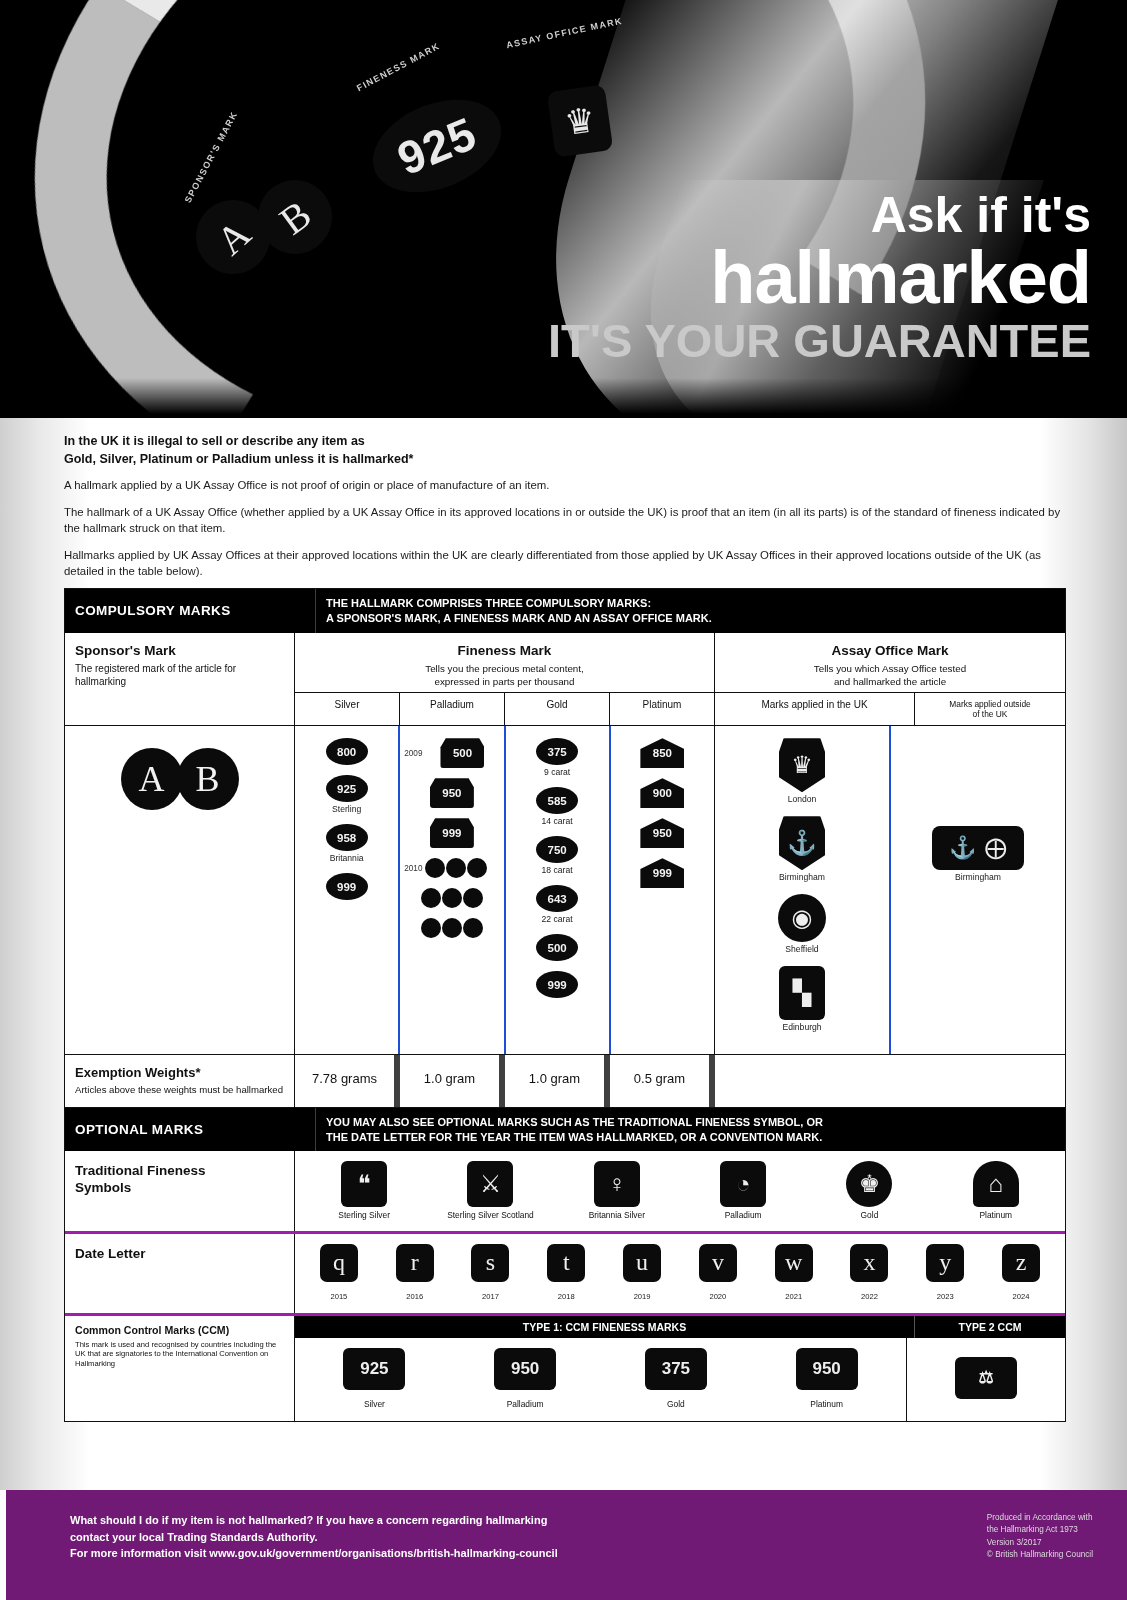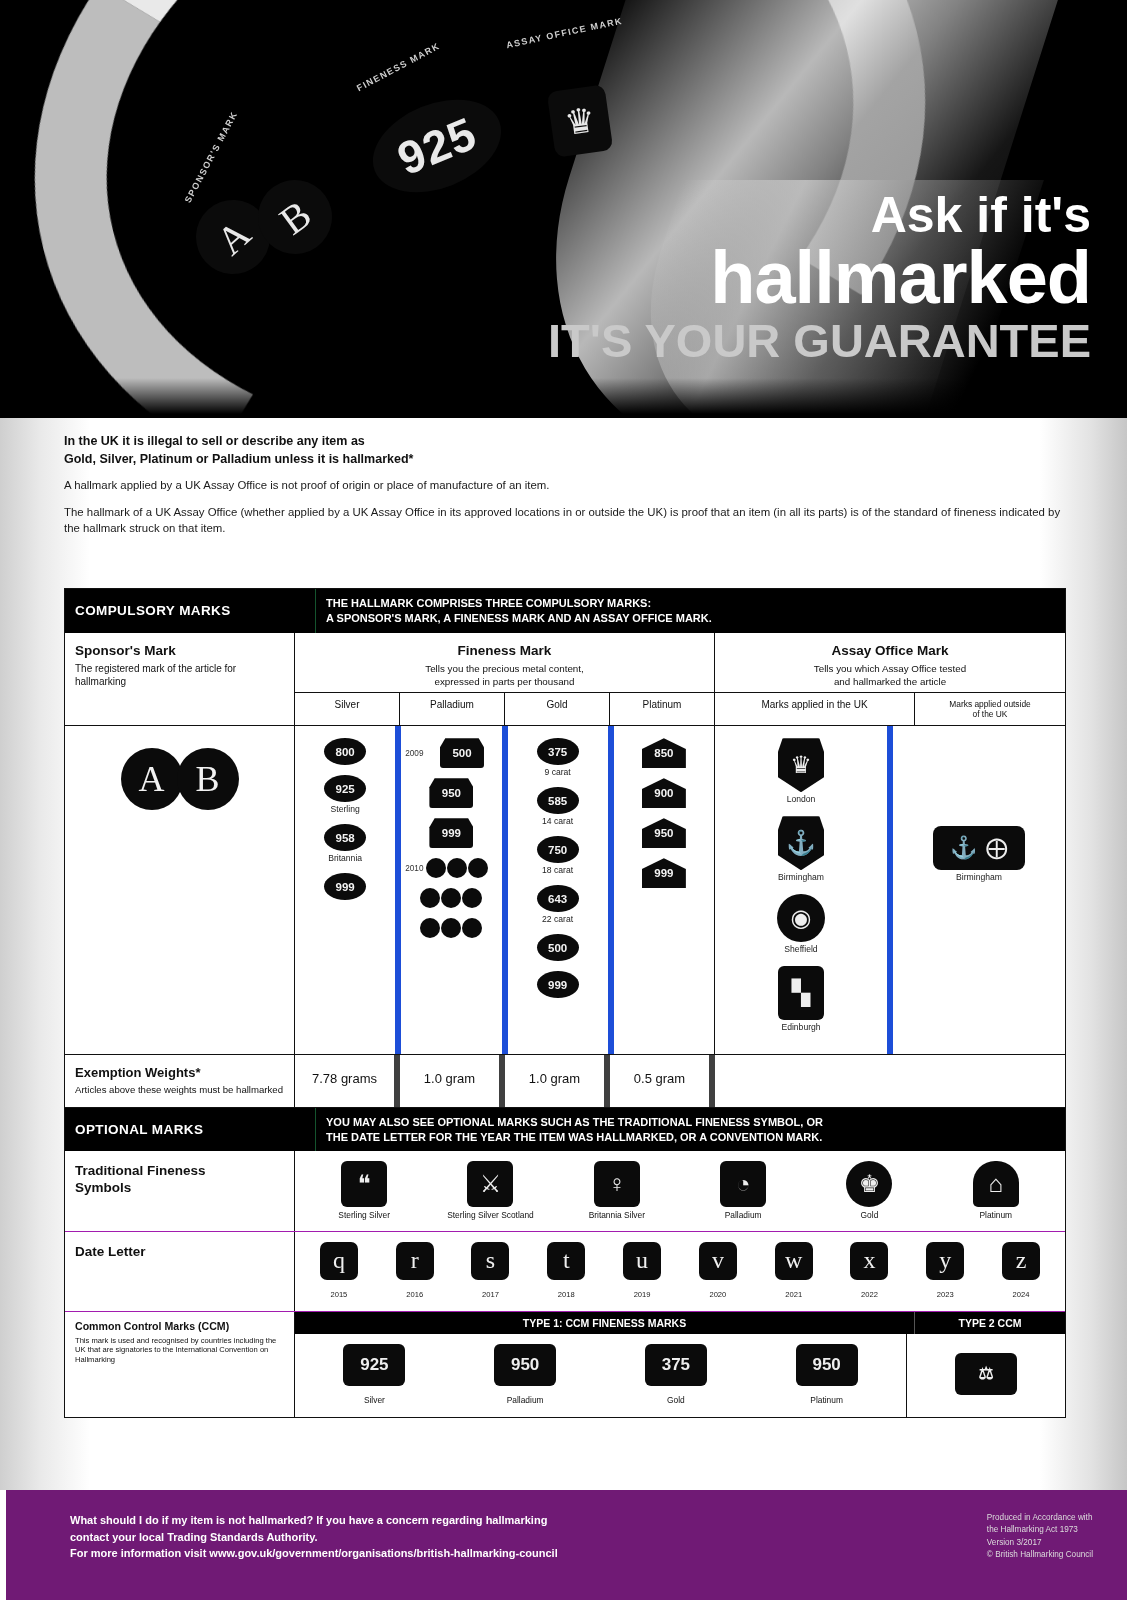--- a/index.html
+++ b/index.html
@@ -114,21 +114,21 @@
   .grp-title h3{margin:0 0 4px;font-size:13.5px;}
   .grp-title p{margin:0;font-size:9.8px;line-height:1.35;}
   .subhdr{display:flex;border-top:1px solid #111;}
   .sub{flex:1;text-align:center;font-size:10px;padding:6px 2px;border-right:1px solid #111;box-sizing:border-box;}
   .sub:last-child{border-right:none;}
   .sub.small{font-size:8.4px;line-height:1.2;}
 
   .marks-row{display:flex;border-bottom:1px solid #111;}
   .mk-sponsor{width:230px;border-right:1px solid #111;box-sizing:border-box;display:flex;align-items:flex-start;justify-content:center;padding-top:22px;}
   .mk-cols{flex:1;display:flex;}
-  .mk-col{flex:1;border-right:6px solid #1d4ed8;box-sizing:border-box;padding:12px 4px 10px;text-align:center;}
+  .mk-col{flex:1;border-right:2px solid #1d4ed8;box-sizing:border-box;padding:12px 4px 10px;text-align:center;}
   .mk-col:last-child{border-right:none;}
   .fine-wrap{width:420px;display:flex;border-right:1px solid #111;box-sizing:border-box;}
   .assay-wrap{flex:1;display:flex;}
   .mk-col.assay-uk{width:calc(100% - 150px);}
   .mk-col.assay-out{width:150px;}
 
   .ab-mark{display:flex;}
   .ab-mark span{
     width:62px;height:62px;border-radius:50%;background:#0b0b0b;color:#f2f2f2;
     display:flex;align-items:center;justify-content:center;font-family:"Liberation Serif",serif;font-size:36px;
@@ -166,21 +166,21 @@
     display:flex;align-items:center;justify-content:center;gap:8px;font-size:22px;}
 
   .exempt{display:flex;border-bottom:1px solid #111;}
   .ex-l{width:230px;border-right:1px solid #111;box-sizing:border-box;padding:10px;}
   .ex-l h3{margin:0 0 4px;font-size:13px;}
   .ex-l p{margin:0;font-size:9.6px;line-height:1.3;}
   .ex-c{flex:1;display:flex;}
   .ex-cell{flex:1;border-right:6px solid #404040;box-sizing:border-box;text-align:center;font-size:13px;padding:16px 4px;}
   .ex-cell:last-child{border-right:none;}
 
-  .rowsec{display:flex;border-bottom:1px solid #a21caf;}
+  .rowsec{display:flex;border-bottom:3px solid #a21caf;}
   .rs-l{width:230px;border-right:1px solid #111;box-sizing:border-box;padding:12px 10px;}
   .rs-l h3{margin:0;font-size:13.5px;line-height:1.25;}
   .rs-r{flex:1;display:flex;justify-content:space-around;align-items:flex-start;padding:10px 6px;}
   .sym{text-align:center;width:110px;}
   .sym .g{width:46px;height:46px;background:#0b0b0b;color:#eee;border-radius:6px;margin:0 auto 3px;
     display:flex;align-items:center;justify-content:center;font-size:24px;}
   .sym .g.round{border-radius:50%;}
   .sym .g.dome{border-radius:22px 22px 5px 5px;}
   .sym small{font-size:8.4px;display:block;line-height:1.2;}
 
@@ -241,20 +241,21 @@
     <div class="hero-bottom-fade"></div>
   </div>
 
   <div class="intro">
     <div class="lead">
       <div>In the UK it is illegal to sell or describe any item as</div>
       <div>Gold, Silver, Platinum or Palladium unless it is hallmarked*</div>
     </div>
     <p>A hallmark applied by a UK Assay Office is not proof of origin or place of manufacture of an item.</p>
     <p>The hallmark of a UK Assay Office (whether applied by a UK Assay Office in its approved locations in or outside the UK) is proof that an item (in all its parts) is of the standard of fineness indicated by the hallmark struck on that item.</p>
+    <p>Hallmarks applied by UK Assay Offices at their approved locations within the UK are clearly differentiated from those applied by UK Assay Offices in their approved locations outside of the UK (as detailed in the table below).</p>
   </div>
 
   <div class="tbl">
 
     <div class="bar">
       <div class="bar-l">COMPULSORY MARKS</div>
       <div class="bar-r">
         <div>
           <div>THE HALLMARK COMPRISES THREE COMPULSORY MARKS:</div>
           <div>A SPONSOR'S MARK, A FINENESS MARK AND AN ASSAY OFFICE MARK.</div>

